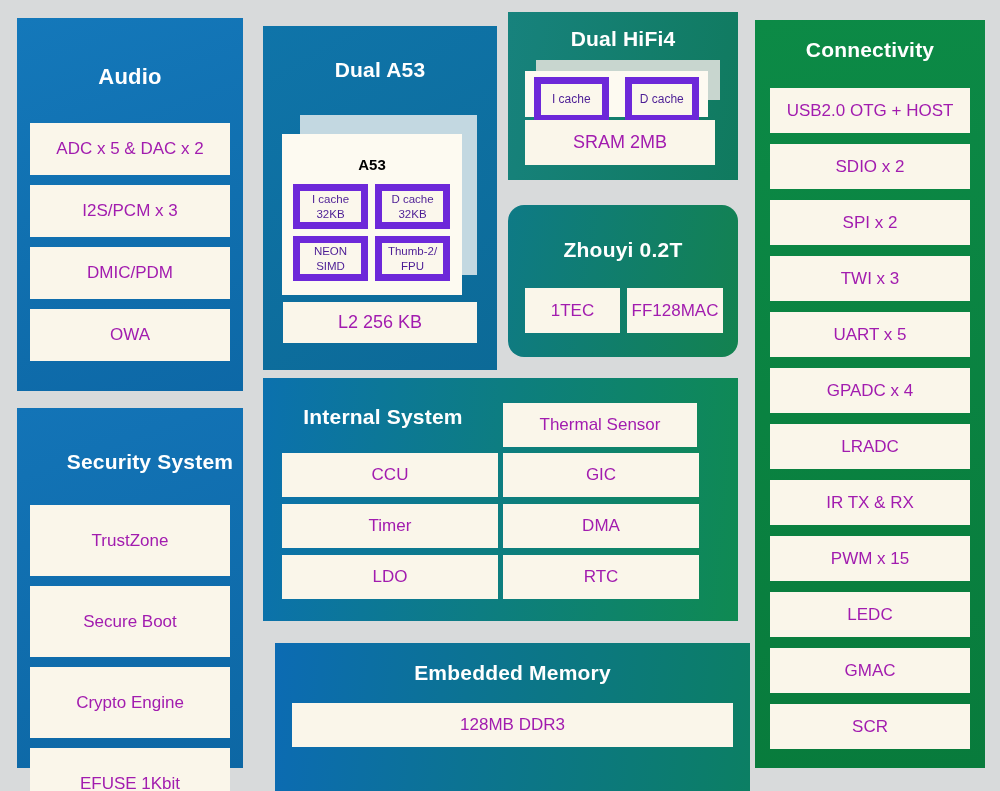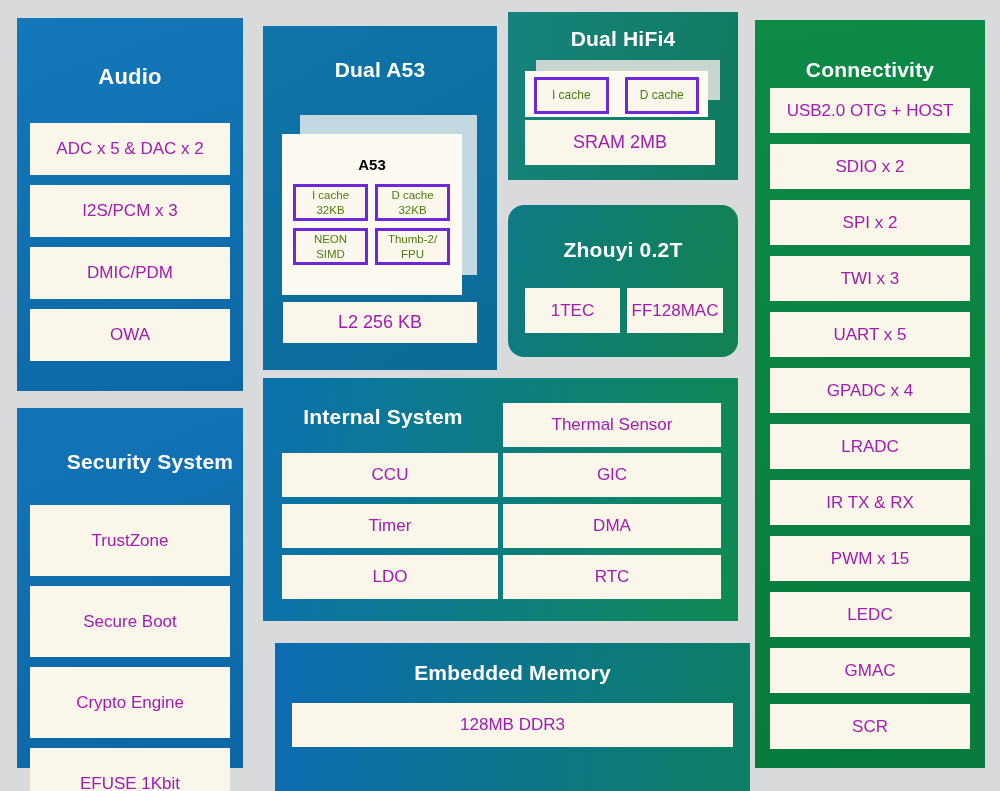--- a/index.html
+++ b/index.html
@@ -21,50 +21,50 @@
   .p-security .chip{height:71px;}
   
   .p-a53{left:263px;top:14px;width:234px;height:344px;background:linear-gradient(150deg,#0f74a9,#0c6a97);margin-top:12px;}
   .p-a53 .panel-title{top:32px;}
   .card-back{position:absolute;background:#c3d8e1;}
   .p-a53 .card-back{left:37px;top:89px;width:177px;height:160px;}
   .card-front{position:absolute;background:#fdfaf1;}
   .p-a53 .card-front{left:19px;top:108px;width:180px;height:161px;}
   .core-title{position:absolute;top:22px;left:0;width:100%;text-align:center;color:#000000;font-weight:700;font-size:15px;}
   .core-grid{position:absolute;left:11px;top:50px;width:158px;display:grid;grid-template-columns:75px 75px;gap:7px;}
-  .mini{height:31px;border:3px solid #6d28d9;background:#fbf7ec;display:flex;flex-direction:column;align-items:center;justify-content:center;font-size:11.5px;line-height:1.25;color:#4d7c0f;}
+  .mini{height:31px;border:7px solid #6d28d9;background:#fbf7ec;display:flex;flex-direction:column;align-items:center;justify-content:center;font-size:11.5px;line-height:1.25;color:#4c1d95;}
   .p-a53 .l2{position:absolute;left:20px;top:276px;width:194px;height:41px;font-size:18px;}
   
   .p-hifi4{left:508px;top:12px;width:230px;height:168px;background:linear-gradient(100deg,#17827d,#107a5e);}
   .p-hifi4 .panel-title{top:15px;}
   .p-hifi4 .card-back{left:28px;top:48px;width:184px;height:40px;background:#c8d6cf;}
   .p-hifi4 .card-front{left:17px;top:59px;width:183px;height:46px;}
   .hifi-caches{position:absolute;left:9px;top:6px;width:165px;display:flex;gap:16px;}
   .hifi-caches .mini{width:74px;height:31px;font-size:12px;flex-direction:row;}
   .p-hifi4 .sram{position:absolute;left:17px;top:108px;width:190px;height:45px;font-size:18px;}
   
   .p-zhouyi{left:508px;top:205px;width:230px;height:152px;background:linear-gradient(100deg,#0e7a86,#13824f);border-radius:16px;}
   .p-zhouyi .panel-title{top:33px;}
   .p-zhouyi .chip{position:absolute;top:83px;height:45px;}
   .p-zhouyi .c1{left:17px;width:95px;}
   .p-zhouyi .c2{left:119px;width:96px;}
   
   .p-internal{left:263px;top:378px;width:475px;height:243px;background:linear-gradient(95deg,#0b71ae,#0f8a52);}
   .p-internal .panel-title{left:0;width:240px;top:27px;}
-  .p-internal .thermal{position:absolute;left:240px;top:25px;width:218px;height:44px;}
+  .p-internal .thermal{position:absolute;left:240px;top:25px;width:194px;height:44px;}
   .p-internal .col-l{left:19px;top:75px;width:216px;gap:7px;border-radius:12px;}
-  .p-internal .col-r{left:240px;top:75px;width:218px;gap:7px;}
+  .p-internal .col-r{left:240px;top:75px;width:196px;gap:7px;}
   .p-internal .chip{height:44px;}
   
   .p-embedded{left:263px;top:643px;width:475px;height:158px;background:linear-gradient(95deg,#0c6bb3,#0c7f63);margin-left:12px;}
   .p-embedded .panel-title{top:18px;}
   .p-embedded .chip{position:absolute;left:17px;top:60px;width:441px;height:44px;}
   
   .p-conn{left:755px;top:20px;width:230px;height:748px;background:linear-gradient(170deg,#0c8a46,#087b3c);}
-  .p-conn .panel-title{top:38px;}
+  .p-conn .panel-title{top:18px;}
   .p-conn .vstack{left:15px;top:68px;width:200px;gap:11px;}
   .p-conn .chip{height:45px;}
 </style>
 </head>
 <body>
 
 <div class="board">
 
   <div class="panel p-audio">
     <div class="panel-title">Audio</div>

